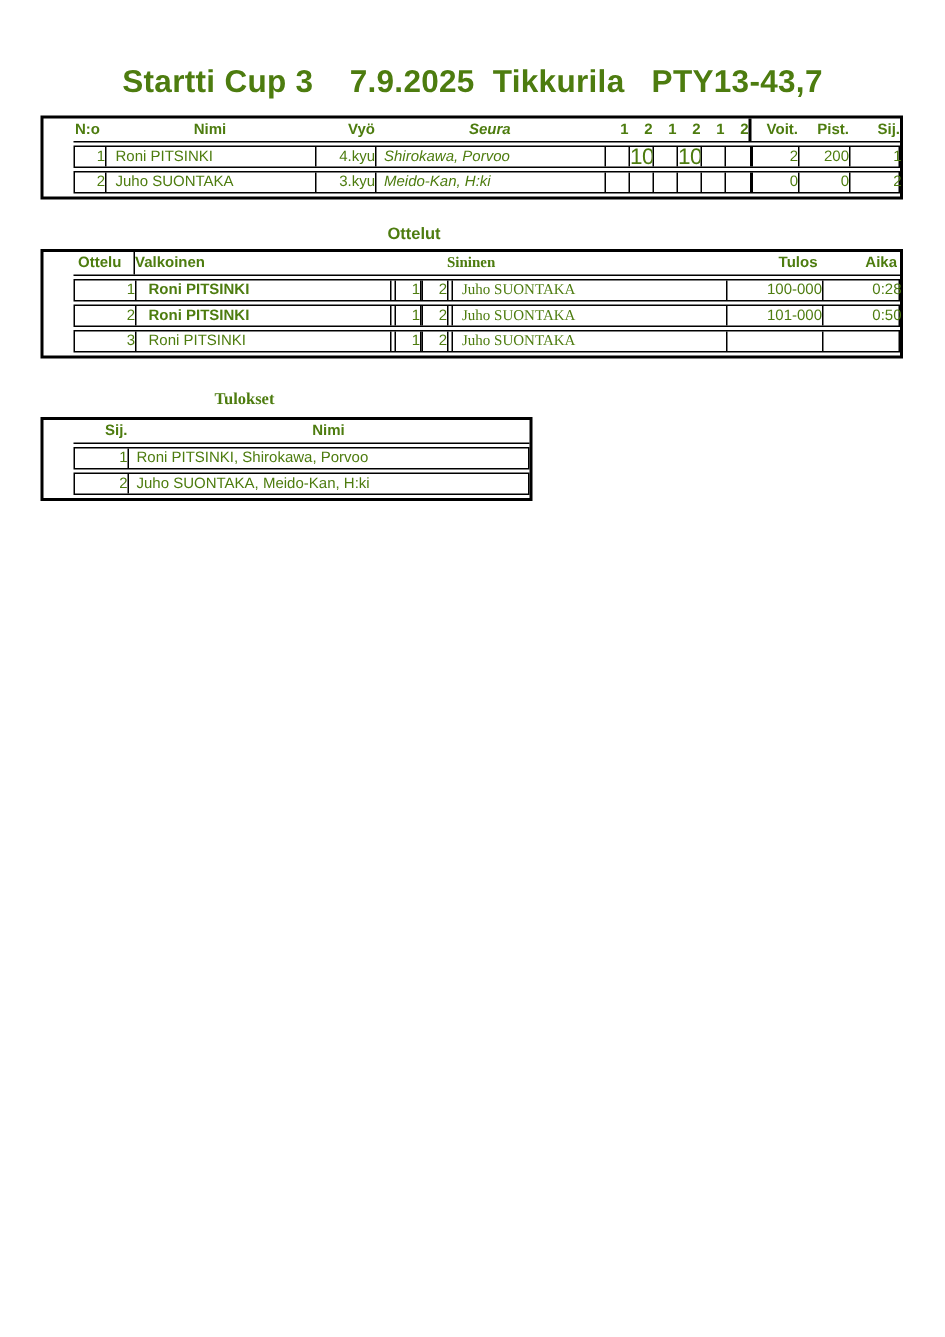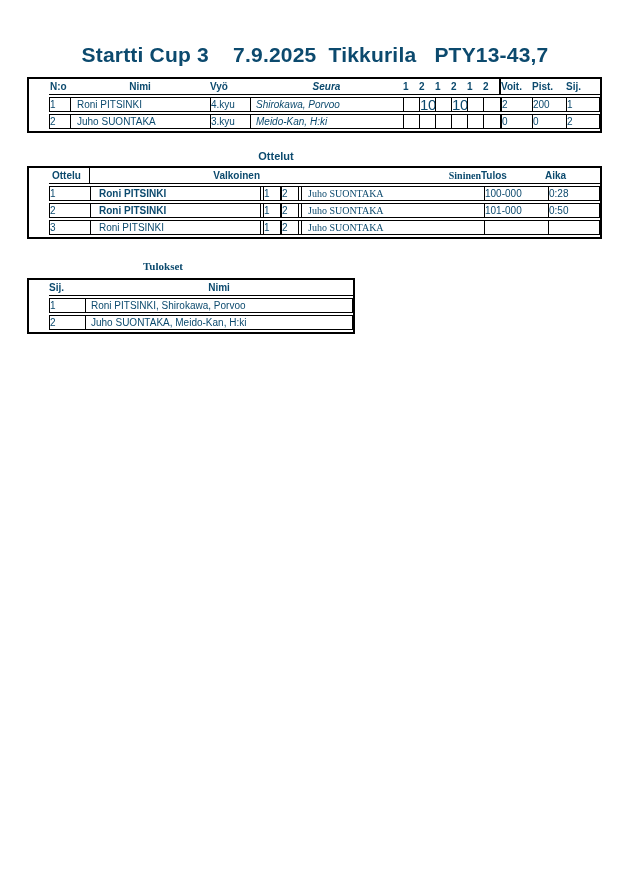--- a/index.html
+++ b/index.html
@@ -1,17 +1,17 @@
 <!DOCTYPE html>
 <html><head>
 <meta charset="utf-8">
 <style>
   html,body { margin:0; padding:0; background:#ffffff; }
   .page {
-    width:630px; height:891px; background:#ffffff; color:#0c4a6e;
+    width:630px; height:891px; background:#ffffff; color:#4d7c0f;
     font-family:"Liberation Sans", sans-serif; position:relative; overflow:hidden;
   }
   .main-title {
     padding-top:43px; text-align:center; font-size:21px; font-weight:bold;
     white-space:pre; letter-spacing:0.2px;
   }
   .subtitle-row { position:relative; margin-top:2px; height:14px; }
   .sec-title { font-weight:bold; font-size:11px; text-align:center; }
   .w560 { width:560px; }
   .w552 { width:552px; }
@@ -23,21 +23,21 @@
   .t2 { width:551px; margin-top:4px; }
   .t3 { width:304px; margin-top:6px; }
   .ot-title { margin-top:17px; }
   .tu-title { margin-top:21px;font-family:Liberation Serif, serif; }
 
   .hrow { display:flex; border-bottom:1px solid #000; height:15px; line-height:15px;
           font-weight:bold; font-size:10px; }
   .drow { display:flex; border:1px solid #000; margin:2px 0; height:13px;
           line-height:13px; font-size:10px; }
   .c { box-sizing:border-box; overflow:hidden; white-space:nowrap; flex:0 0 auto; }
-  .tc { text-align:left; }
+  .tc { text-align:right; }
   .bold { font-weight:bold; }
   .bR { border-right:1px solid #000; }
   .bL { border-left:1px solid #000; }
   .bL2 { border-left:2px solid #000; }
 
   
   .k-no   { width:21px; }
   .k-nimi { width:140px; padding-left:6px; }
   .k-vyo  { width:40px; }
   .k-seura{ width:153px; padding-left:5px;font-style:italic; }
@@ -51,21 +51,21 @@
 
   
   .o-no    { width:41px; }
   .o-white { width:170px; padding-left:8px; }
   .o-m1    { width:18px; margin-left:2px; }
   .o-m2    { width:18px; }
   .o-blue  { width:183px; margin-left:2px; padding-left:6px;font-family:Liberation Serif, serif; }
   .o-tulos { width:64px; }
   .o-aika  { width:53px; }
   .hrow .o-no { padding-left:3px; }
-  .hrow .o-white, .hrow .o-blue { padding-left:0; text-align:right; }
+  .hrow .o-white, .hrow .o-blue { padding-left:0; text-align:left; }
   .h-gap   { width:38px; }
 
   
   .r-sij  { width:36px; }
   .r-nimi { width:268px; padding-left:5px; }
   .hrow .r-nimi { padding-left:0; text-align:center; }
 </style>
 </head>
 <body>
 

